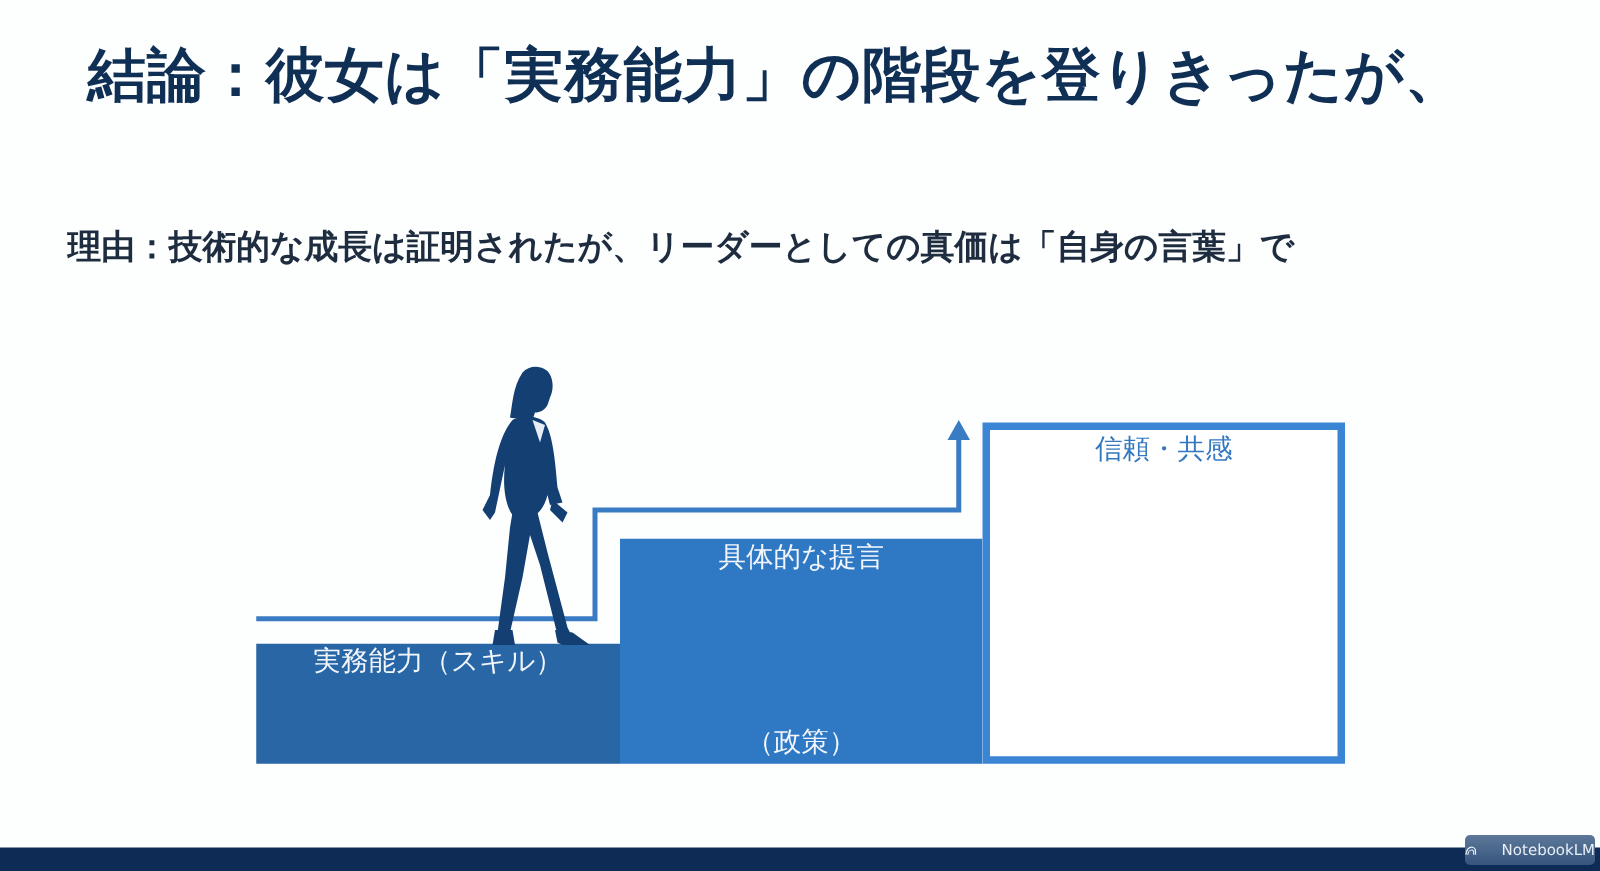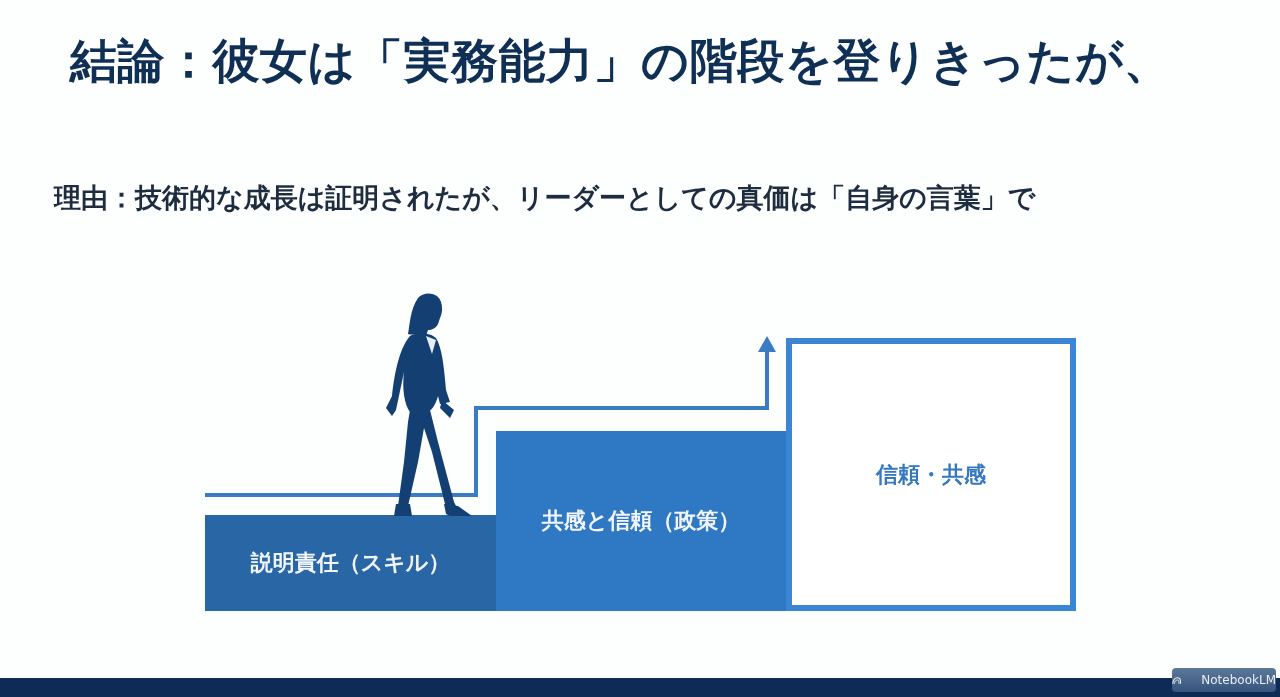--- a/index.html
+++ b/index.html
@@ -15,21 +15,21 @@
       color: #0f2f55; letter-spacing: 0.5px; margin-left: 16px;
     }
     .title span { display: block; white-space: nowrap; }
     .subtitle {
       position: absolute; left: 54px; top: 176px; width: 1200px;
       font-size: 27px; line-height: 44px; color: #1e2c3f; font-weight: bold;
     }
     .subtitle span { display: block; white-space: nowrap; }
 
     .diagram { position: absolute; left: 0; top: 0; width: 1280px; height: 697px; }
-    .step { position: absolute; display: flex; flex-direction: row; align-items: center; justify-content: center; text-align: center; font-weight: bold; }
+    .step { position: absolute; display: flex; flex-direction: column; align-items: center; justify-content: space-between; text-align: center; font-weight: normal; }
     .step1 { left: 205px; top: 515px; width: 291px; height: 96px; background: #2866a6; color: #f2f6fb; font-size: 22px; line-height: 30px; }
     .step2 { left: 496px; top: 431px; width: 290px; height: 180px; background: #2f78c4; color: #f2f6fb; font-size: 22px; line-height: 32px; }
     .step3 { left: 786px; top: 338px; width: 290px; height: 273px; background: #ffffff; border: 6px solid #3a86d4; color: #3478c0; font-size: 22px; line-height: 32px; }
     .step span { display: block; }
 
     .footer-bar { position: absolute; left: 0; top: 678px; width: 1280px; height: 19px; background: #0d2b55; }
     .badge {
       position: absolute; left: 1172px; top: 668px; width: 104px; height: 24px;
       background: linear-gradient(#5d7899, #36557d); border-radius: 4px;
       color: #e8eef6; font-size: 12px; display: flex; align-items: center; justify-content: center; gap: 20px;
@@ -50,25 +50,25 @@
   </div>
 
   <div class="diagram">
 
     <svg width="1280" height="697" style="position:absolute;left:0;top:0;">
       <polyline points="205,495 476,495 476,408 767,408 767,352" fill="none" stroke="#3a7cc4" stroke-width="4"></polyline>
       <polygon points="767,336 758,352 776,352" fill="#3a7cc4"></polygon>
     </svg>
 
     <div class="step step1">
-      <span>説明責任（スキル）</span>
+      <span>実務能力（スキル）</span>
     </div>
 
     <div class="step step2">
-      <span>共感と信頼</span>
+      <span>具体的な提言</span>
       <span>（政策）</span>
     </div>
 
     <div class="step step3">
       <span>信頼・共感</span>
     </div>
 
     <svg width="100" height="230" viewBox="0 0 100 230" style="position:absolute;left:380px;top:292px;">
       <g fill="#133f73">
 

